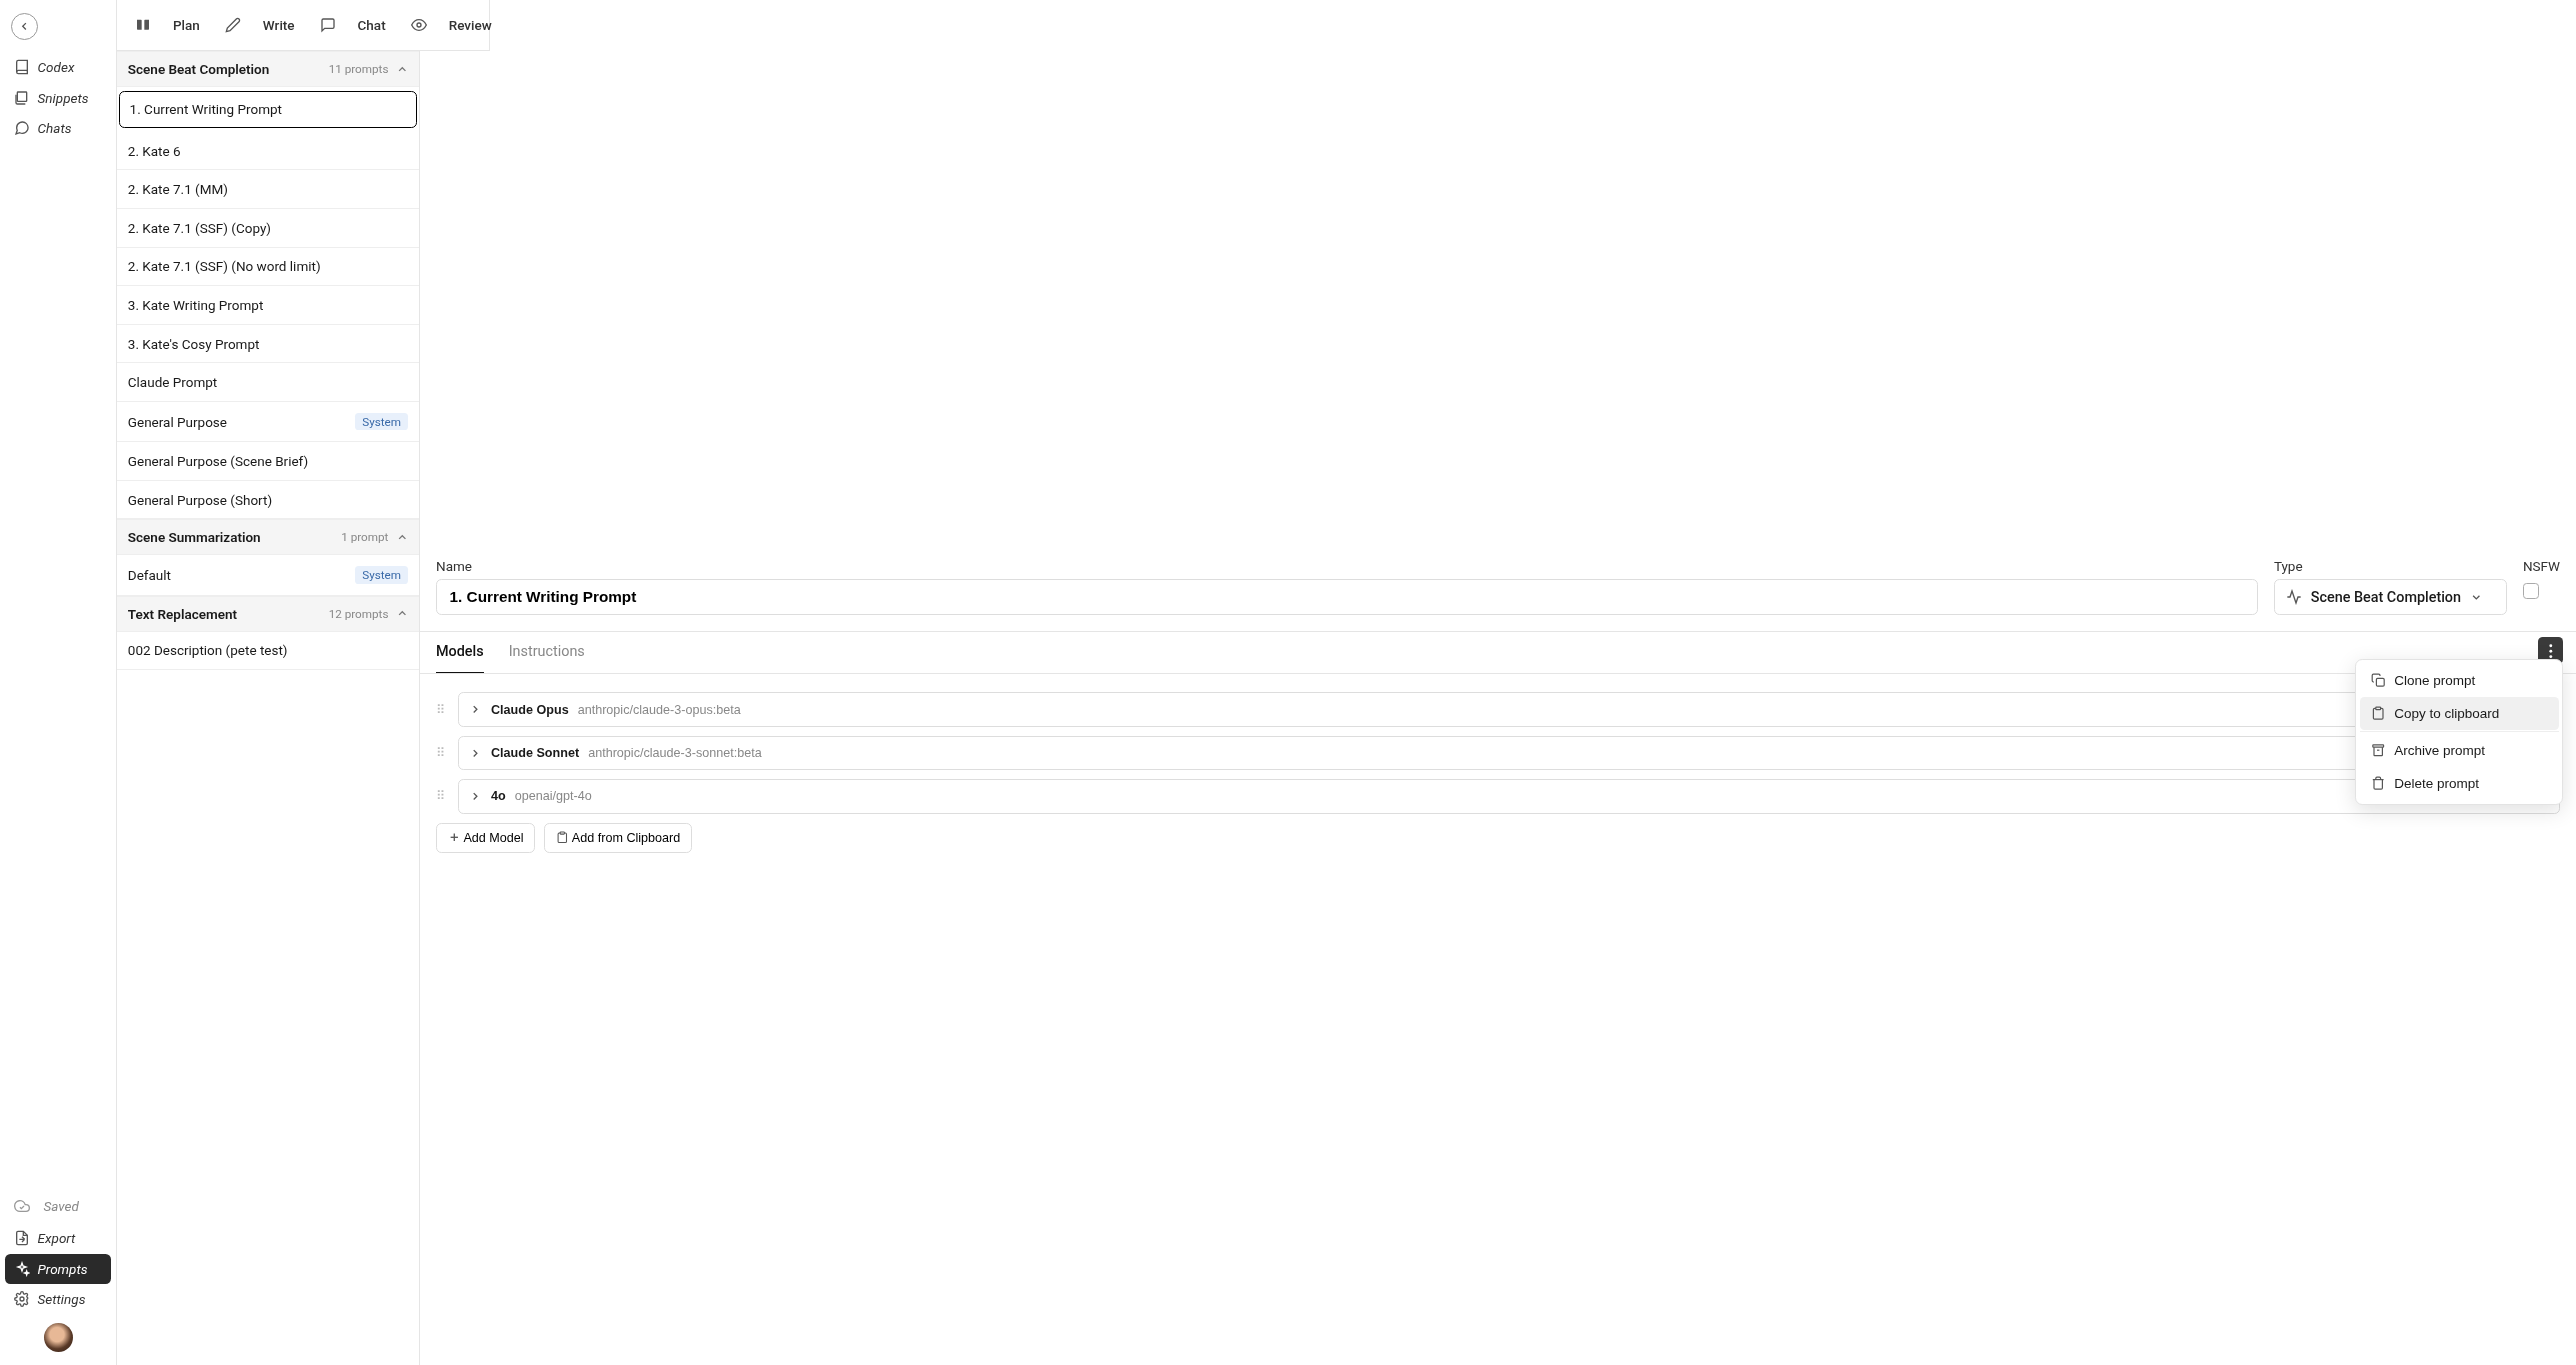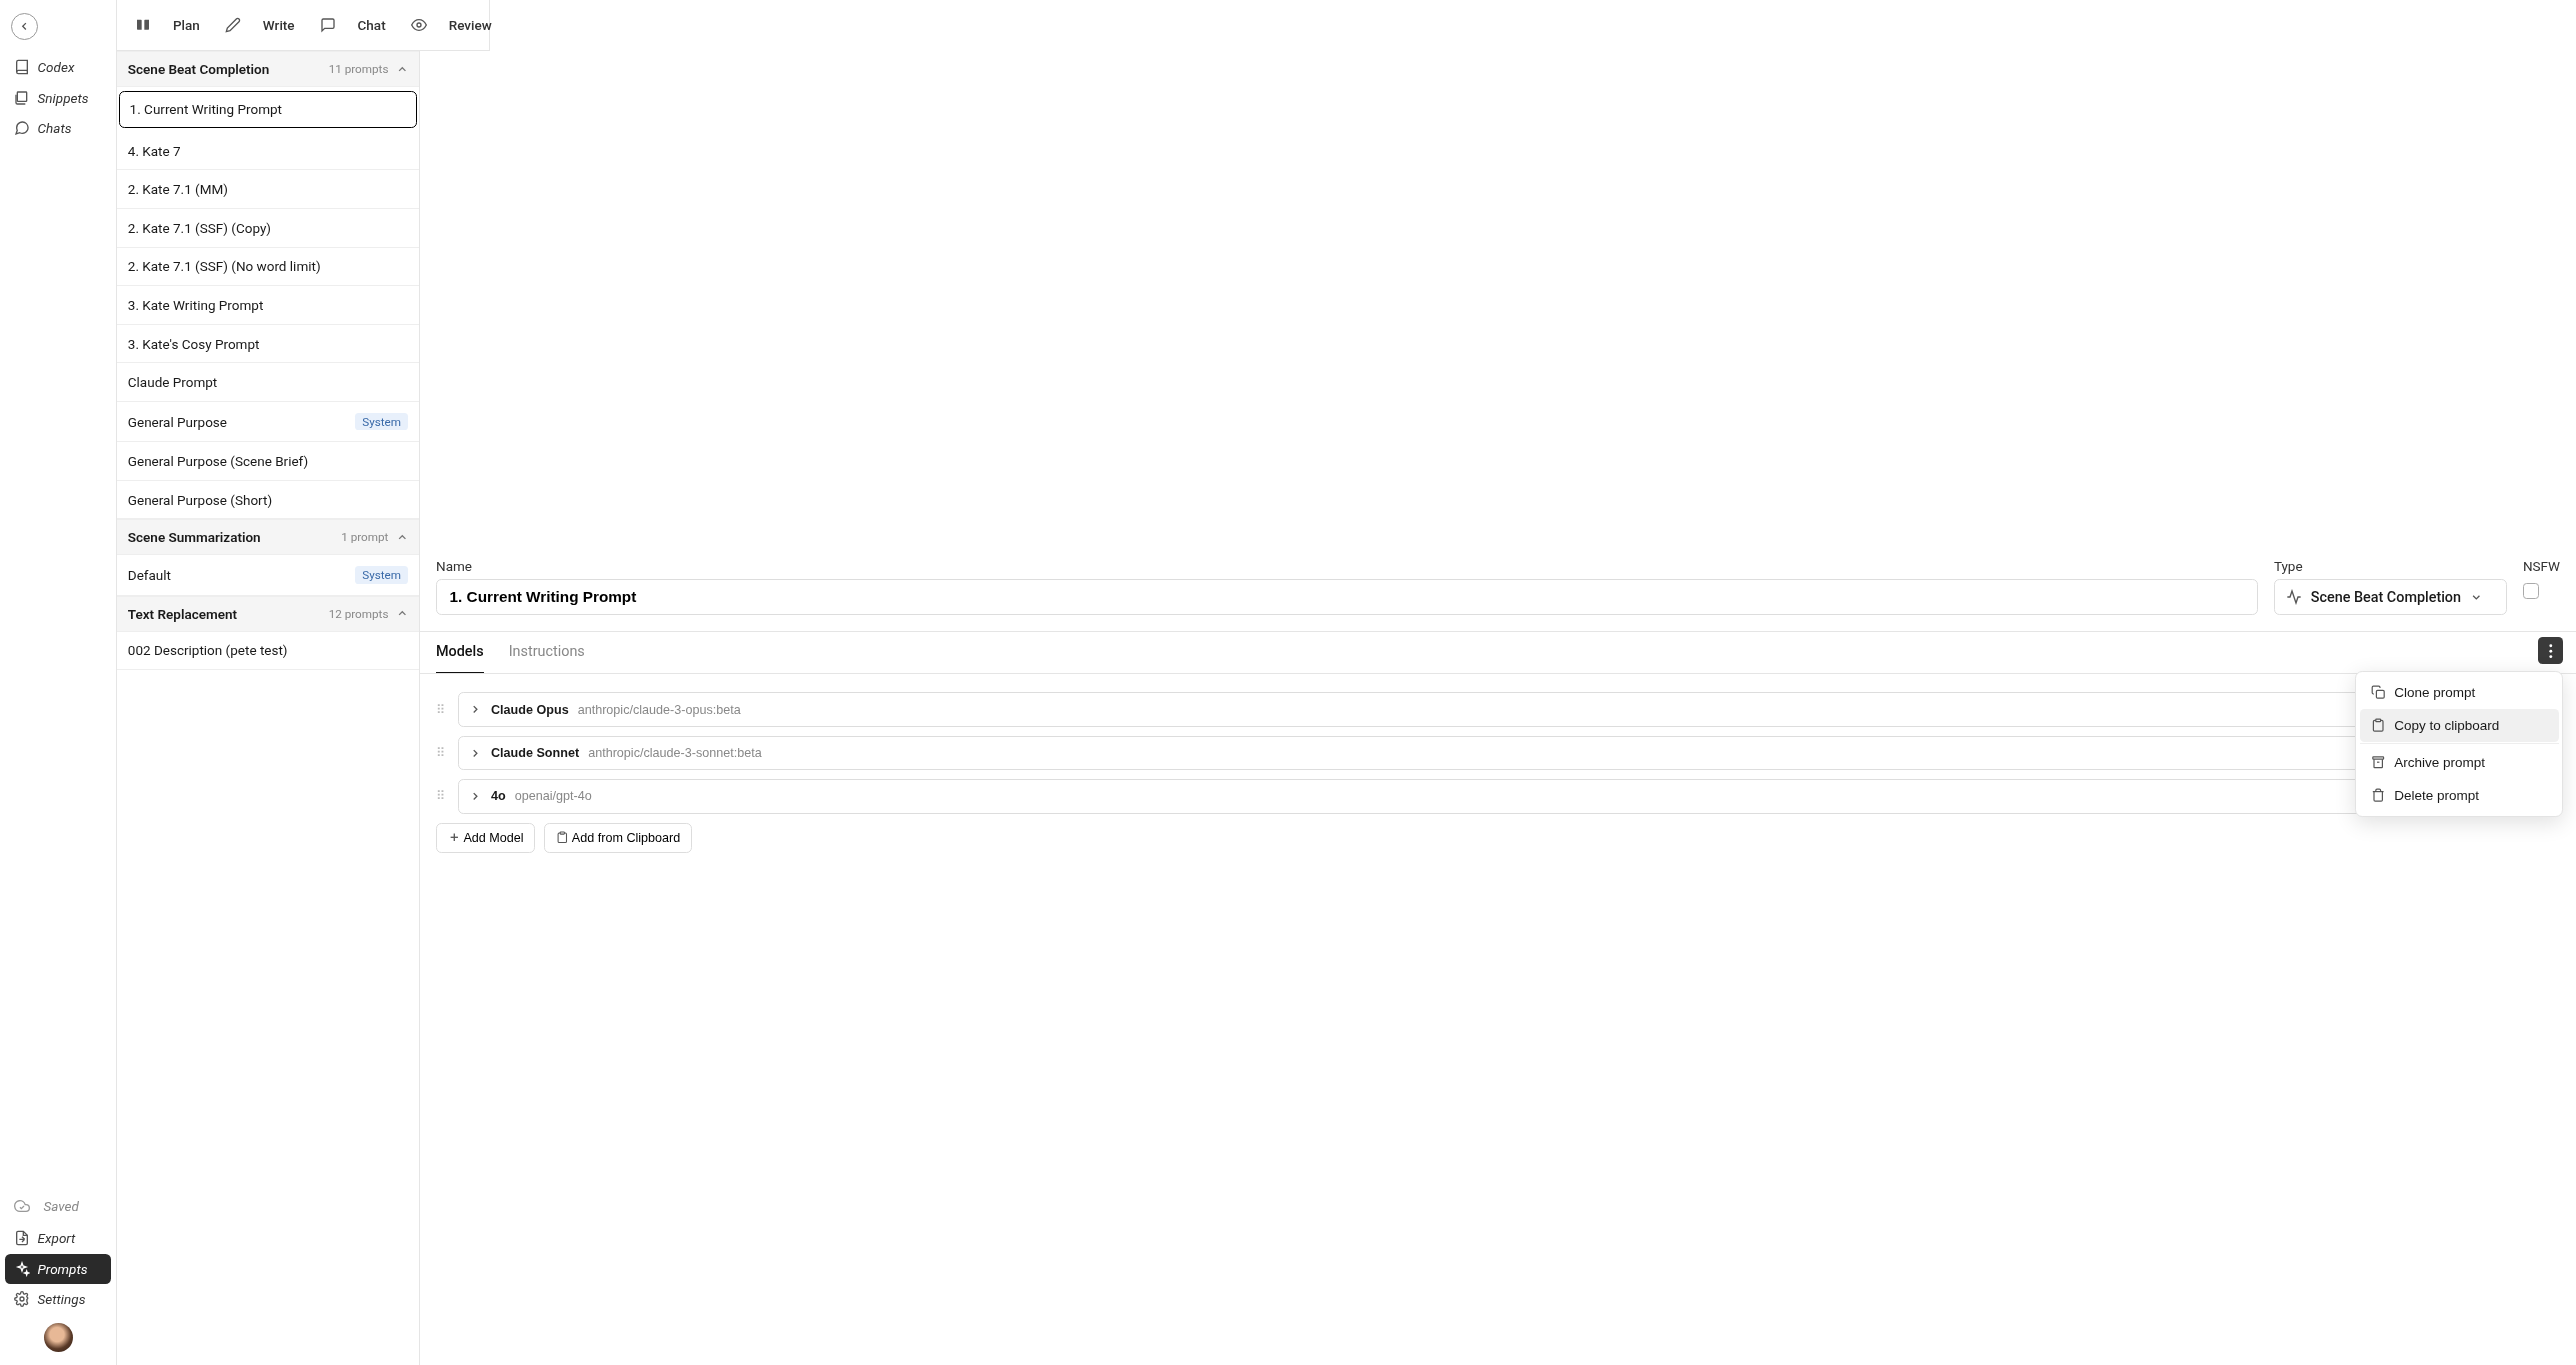--- a/index.html
+++ b/index.html
@@ -56,21 +56,21 @@
 .model-card { flex: 1; border: 0.9px solid #ddd; border-radius: 5.4px; padding: 9px 10.8px; display: flex; align-items: center; gap: 9px; font-family: -apple-system, sans-serif; }
 .model-name { font-weight: 600; }
 .model-id { color: #888; }
 .model-spacer { flex: 1; }
 .details-link { color: #14532d; font-size: 12.6px; cursor: pointer; }
 .row-icon { color: #888; cursor: pointer; width: 16px; display: flex; justify-content: center; }
 .add-row { display: flex; gap: 9px; margin-top: 5.4px; }
 .add-btn { border: 0.9px solid #ddd; border-radius: 5.4px; padding: 7.2px 10.8px; display: flex; align-items: center; gap: 3px; font-size: 12.6px; cursor: pointer; background: #fff; font-family: -apple-system, sans-serif; }
 
 
-.menu { position: absolute; right: 12.6px; top: 39px; width: 208px; background: #fff; border: 0.9px solid #e3e3e3; border-radius: 7.2px; box-shadow: 0 5.4px 21.5px rgba(0,0,0,0.12); padding: 3.6px; z-index: 10; font-family: -apple-system, sans-serif; }
+.menu { position: absolute; right: 12.6px; top: 27px; width: 208px; background: #fff; border: 0.9px solid #e3e3e3; border-radius: 7.2px; box-shadow: 0 5.4px 21.5px rgba(0,0,0,0.12); padding: 3.6px; z-index: 10; font-family: -apple-system, sans-serif; }
 .menu-item { display: flex; align-items: center; gap: 9px; padding: 9px 10.8px; border-radius: 4.5px; cursor: pointer; font-size: 13.5px; }
 .menu-item.hover { background: #f0f0f0; }
 .menu-sep { height: 0.9px; background: #eee; margin: 1.8px 0; }
 
 svg { display: block; }
 .mid-right { display:flex; flex:1; flex-direction:column; }
 </style>
 </head>
 <body>
 
@@ -195,21 +195,21 @@
               <span>Scene Beat Completion</span>
               <span class="count">11 prompts</span>
               <svg width="12.6" height="12.6" viewBox="0 0 24 24" fill="none" stroke="#777" stroke-width="2.5">
                 <polyline points="18 15 12 9 6 15"></polyline>
               </svg>
             </div>
             <div class="prompt-item selected">
               <span>1. Current Writing Prompt</span>
             </div>
             <div class="prompt-item">
-              <span>4. Kate 7</span>
+              <span>2. Kate 6</span>
             </div>
             <div class="prompt-item">
               <span>2. Kate 7.1 (MM)</span>
             </div>
             <div class="prompt-item">
               <span>2. Kate 7.1 (SSF) (Copy)</span>
             </div>
             <div class="prompt-item">
               <span>2. Kate 7.1 (SSF) (No word limit)</span>
             </div>

